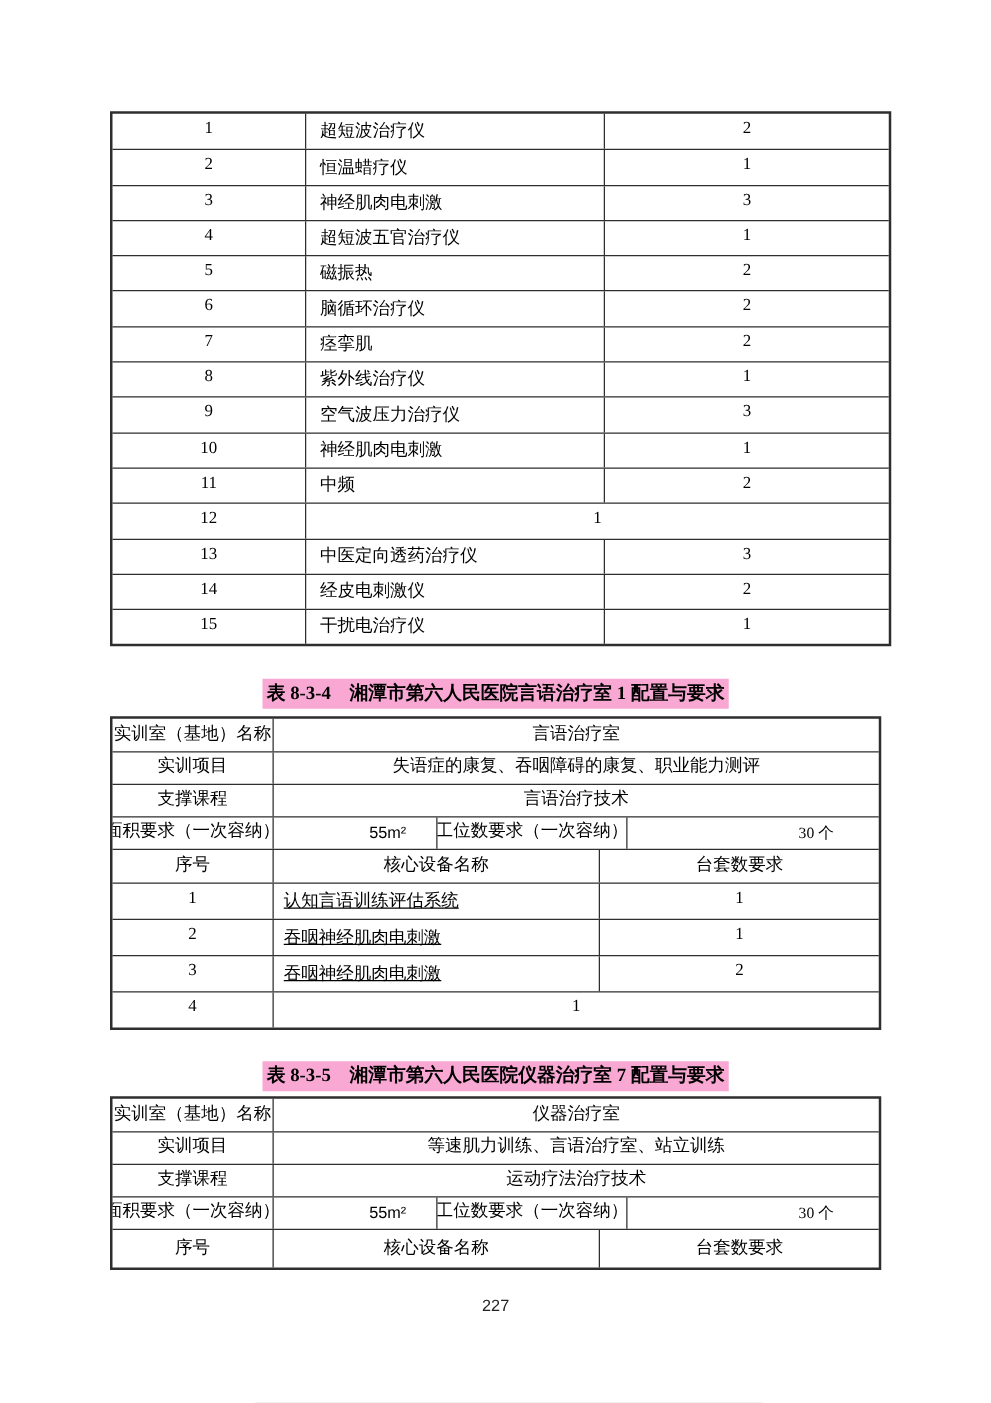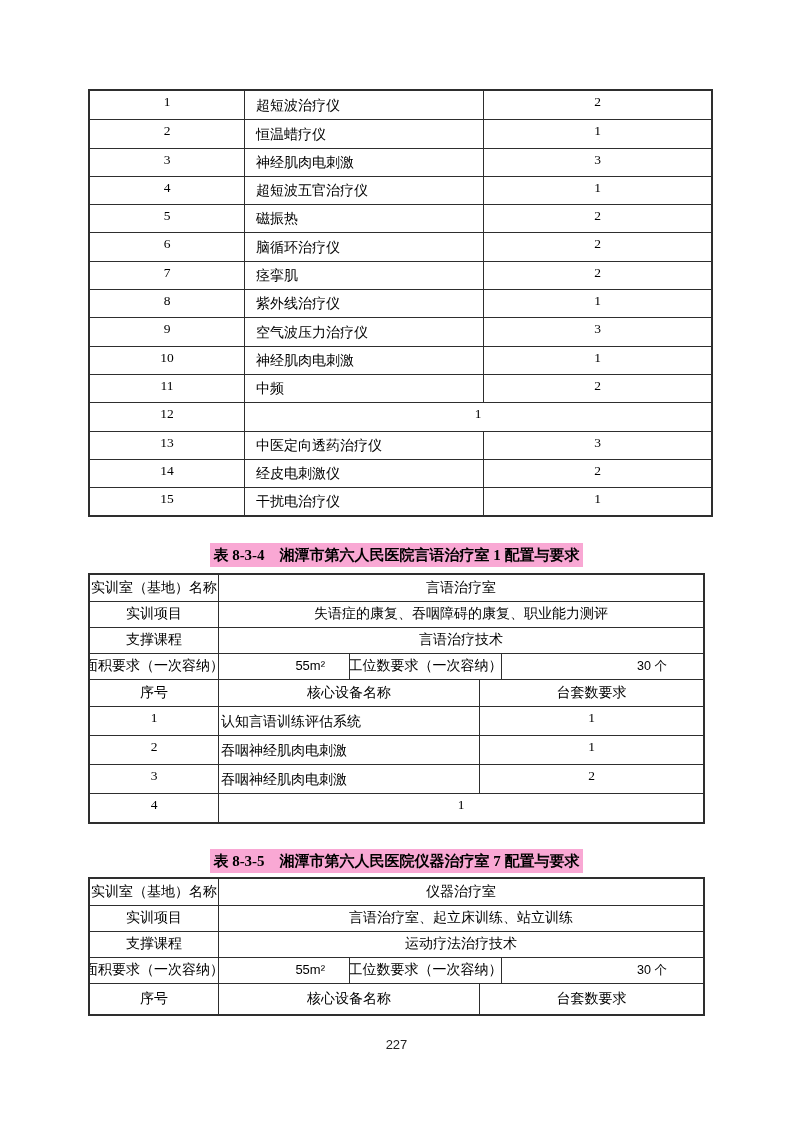--- a/index.html
+++ b/index.html
@@ -44,24 +44,24 @@
   .r-info{height:26px;justify-content:flex-end;}
   .r-head{height:27px;}
   .r-data{height:29px;}
   .t835 .r-head{height:31px;}
   .c2-label{width:128px;}
   .c2-value{flex:1;}
   .c2-area{width:131px;justify-content:flex-end;padding-right:24px;
            font-family:"Liberation Sans","DejaVu Sans",sans-serif;font-size:13px;}
   .c2-label2{width:152px;}
   .c2-cap{flex:1;justify-content:flex-end;padding-right:36px;
-          font-family:Liberation Sans, sans-serif;font-size:12.5px;}
+          font-family:Liberation Serif, serif;font-size:12.5px;}
   .c2-no{width:128px;}
   .c2-name{width:261px;}
-  .c2-name.nm{justify-content:flex-start;padding-left:2px;}
+  .c2-name.nm{justify-content:flex-start;padding-left:8px;text-decoration:underline;}
   .c2-qty{flex:1;}
   .tbl-title{
     position:absolute;left:88px;width:617px;
     text-align:center;font-weight:bold;font-size:15px;line-height:23px;height:23px;
   }
   .tt834{top:544px;}
   .tt835{top:850px;}
   .hl{background:#f9a8d4;padding:4px 3px;}
   .pageno{
     position:absolute;top:1037px;left:0;width:793px;
@@ -205,21 +205,21 @@
     <span class="hl">表 8-3-5　湘潭市第六人民医院仪器治疗室 7 配置与要求</span>
   </div>
 
   <div class="tbl t2 t835">
     <div class="row r-info">
       <div class="cell c2-label">实训室（基地）名称</div>
       <div class="cell c2-value">仪器治疗室</div>
     </div>
     <div class="row r-info">
       <div class="cell c2-label">实训项目</div>
-      <div class="cell c2-value">言语治疗室、起立床训练、站立训练</div>
+      <div class="cell c2-value">等速肌力训练、言语治疗室、站立训练</div>
     </div>
     <div class="row r-info">
       <div class="cell c2-label">支撑课程</div>
       <div class="cell c2-value">运动疗法治疗技术</div>
     </div>
     <div class="row r-info">
       <div class="cell c2-label">面积要求（一次容纳）</div>
       <div class="cell c2-area">55m²</div>
       <div class="cell c2-label2">工位数要求（一次容纳）</div>
       <div class="cell c2-cap">30 个</div>

